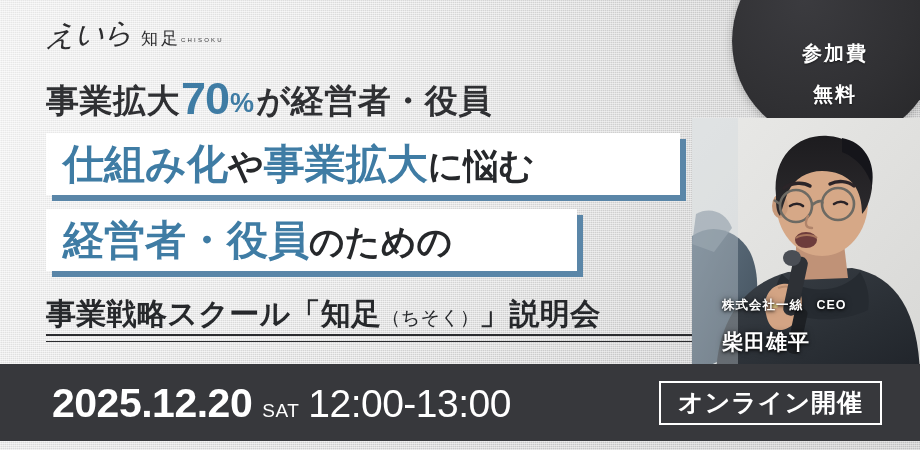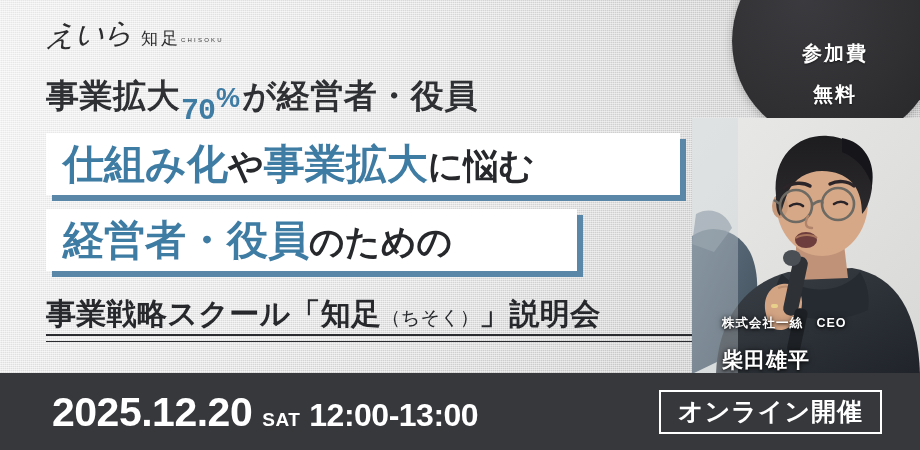--- a/index.html
+++ b/index.html
@@ -44,22 +44,22 @@
   }
   .logo-right{display:flex;align-items:center;padding-bottom:2px;}
 
   
   .line1{
     position:absolute;left:46px;top:74px;
     font-size:33px;font-weight:700;color:#2f3033;letter-spacing:.5px;
     white-space:nowrap;display:flex;align-items:baseline;
   }
   .pct-num{
-    color:#3f7ca4;font-size:30px;font-weight:800;letter-spacing:-1px;
-    padding:0 1px;line-height:1;position:relative;top:12px;font-family:Liberation Mono, monospace;
+    color:#3f7ca4;font-size:45px;font-weight:800;letter-spacing:-1px;
+    padding:0 1px;line-height:1;position:relative;top:2px;
   }
   .pct-sym{color:#3f7ca4;font-size:27px;font-weight:700;padding-right:2px;}
 
   
   .wbox{
     position:absolute;background:#ffffff;
     box-shadow:6px 6px 0 0 #5a86a8;
     border:1px solid #ffffff;
     display:flex;align-items:center;box-sizing:border-box;
   }
@@ -94,38 +94,38 @@
     text-shadow:0 1px 2px rgba(0,0,0,.5);
     margin-top:10px;
   }
 
   
   .photo{
     position:absolute;right:0;top:118px;width:228px;height:256px;overflow:hidden;
   }
   .photo svg{display:block;width:228px;height:256px;}
   .credit{
-    position:absolute;right:8px;bottom:0;text-align:left;width:190px;
+    position:absolute;right:8px;bottom:18px;text-align:left;width:190px;
     text-shadow:0 1px 3px rgba(0,0,0,.85),0 0 6px rgba(0,0,0,.6);
   }
   .credit .co{display:block;color:#fff;font-size:12.5px;font-weight:700;letter-spacing:1px;}
   .credit .nm{display:block;color:#fff;font-size:21px;font-weight:800;letter-spacing:1px;margin-top:14px;}
 
   
   .bar{
-    position:absolute;left:0;bottom:0;width:920px;height:77px;background:#37383c;
+    position:absolute;left:0;bottom:9px;width:920px;height:77px;background:#37383c;
     display:flex;align-items:center;
   }
   .date{
     position:absolute;left:52px;top:50%;transform:translateY(-50%);
     display:flex;align-items:baseline;white-space:nowrap;color:#fff;
   }
   .date .d{font-size:41px;font-weight:700;letter-spacing:-.5px;}
-  .date .dow{font-size:19px;font-weight:700;letter-spacing:.5px;padding:0 9px 0 10px;}
-  .date .t{font-size:32px;font-weight:700;letter-spacing:-.5px;}
+  .date .dow{font-size:19px;font-weight:400;letter-spacing:.5px;padding:0 9px 0 10px;}
+  .date .t{font-size:39px;font-weight:400;letter-spacing:-.5px;}
   .online{
     position:absolute;right:38px;top:50%;transform:translateY(-50%);
     border:2px solid #fff;padding:7px 17px 8px;color:#fff;font-size:25px;font-weight:700;
     letter-spacing:1px;line-height:1;white-space:nowrap;
   }
 </style>
 </head>
 <body>
 
 <div class="banner">

